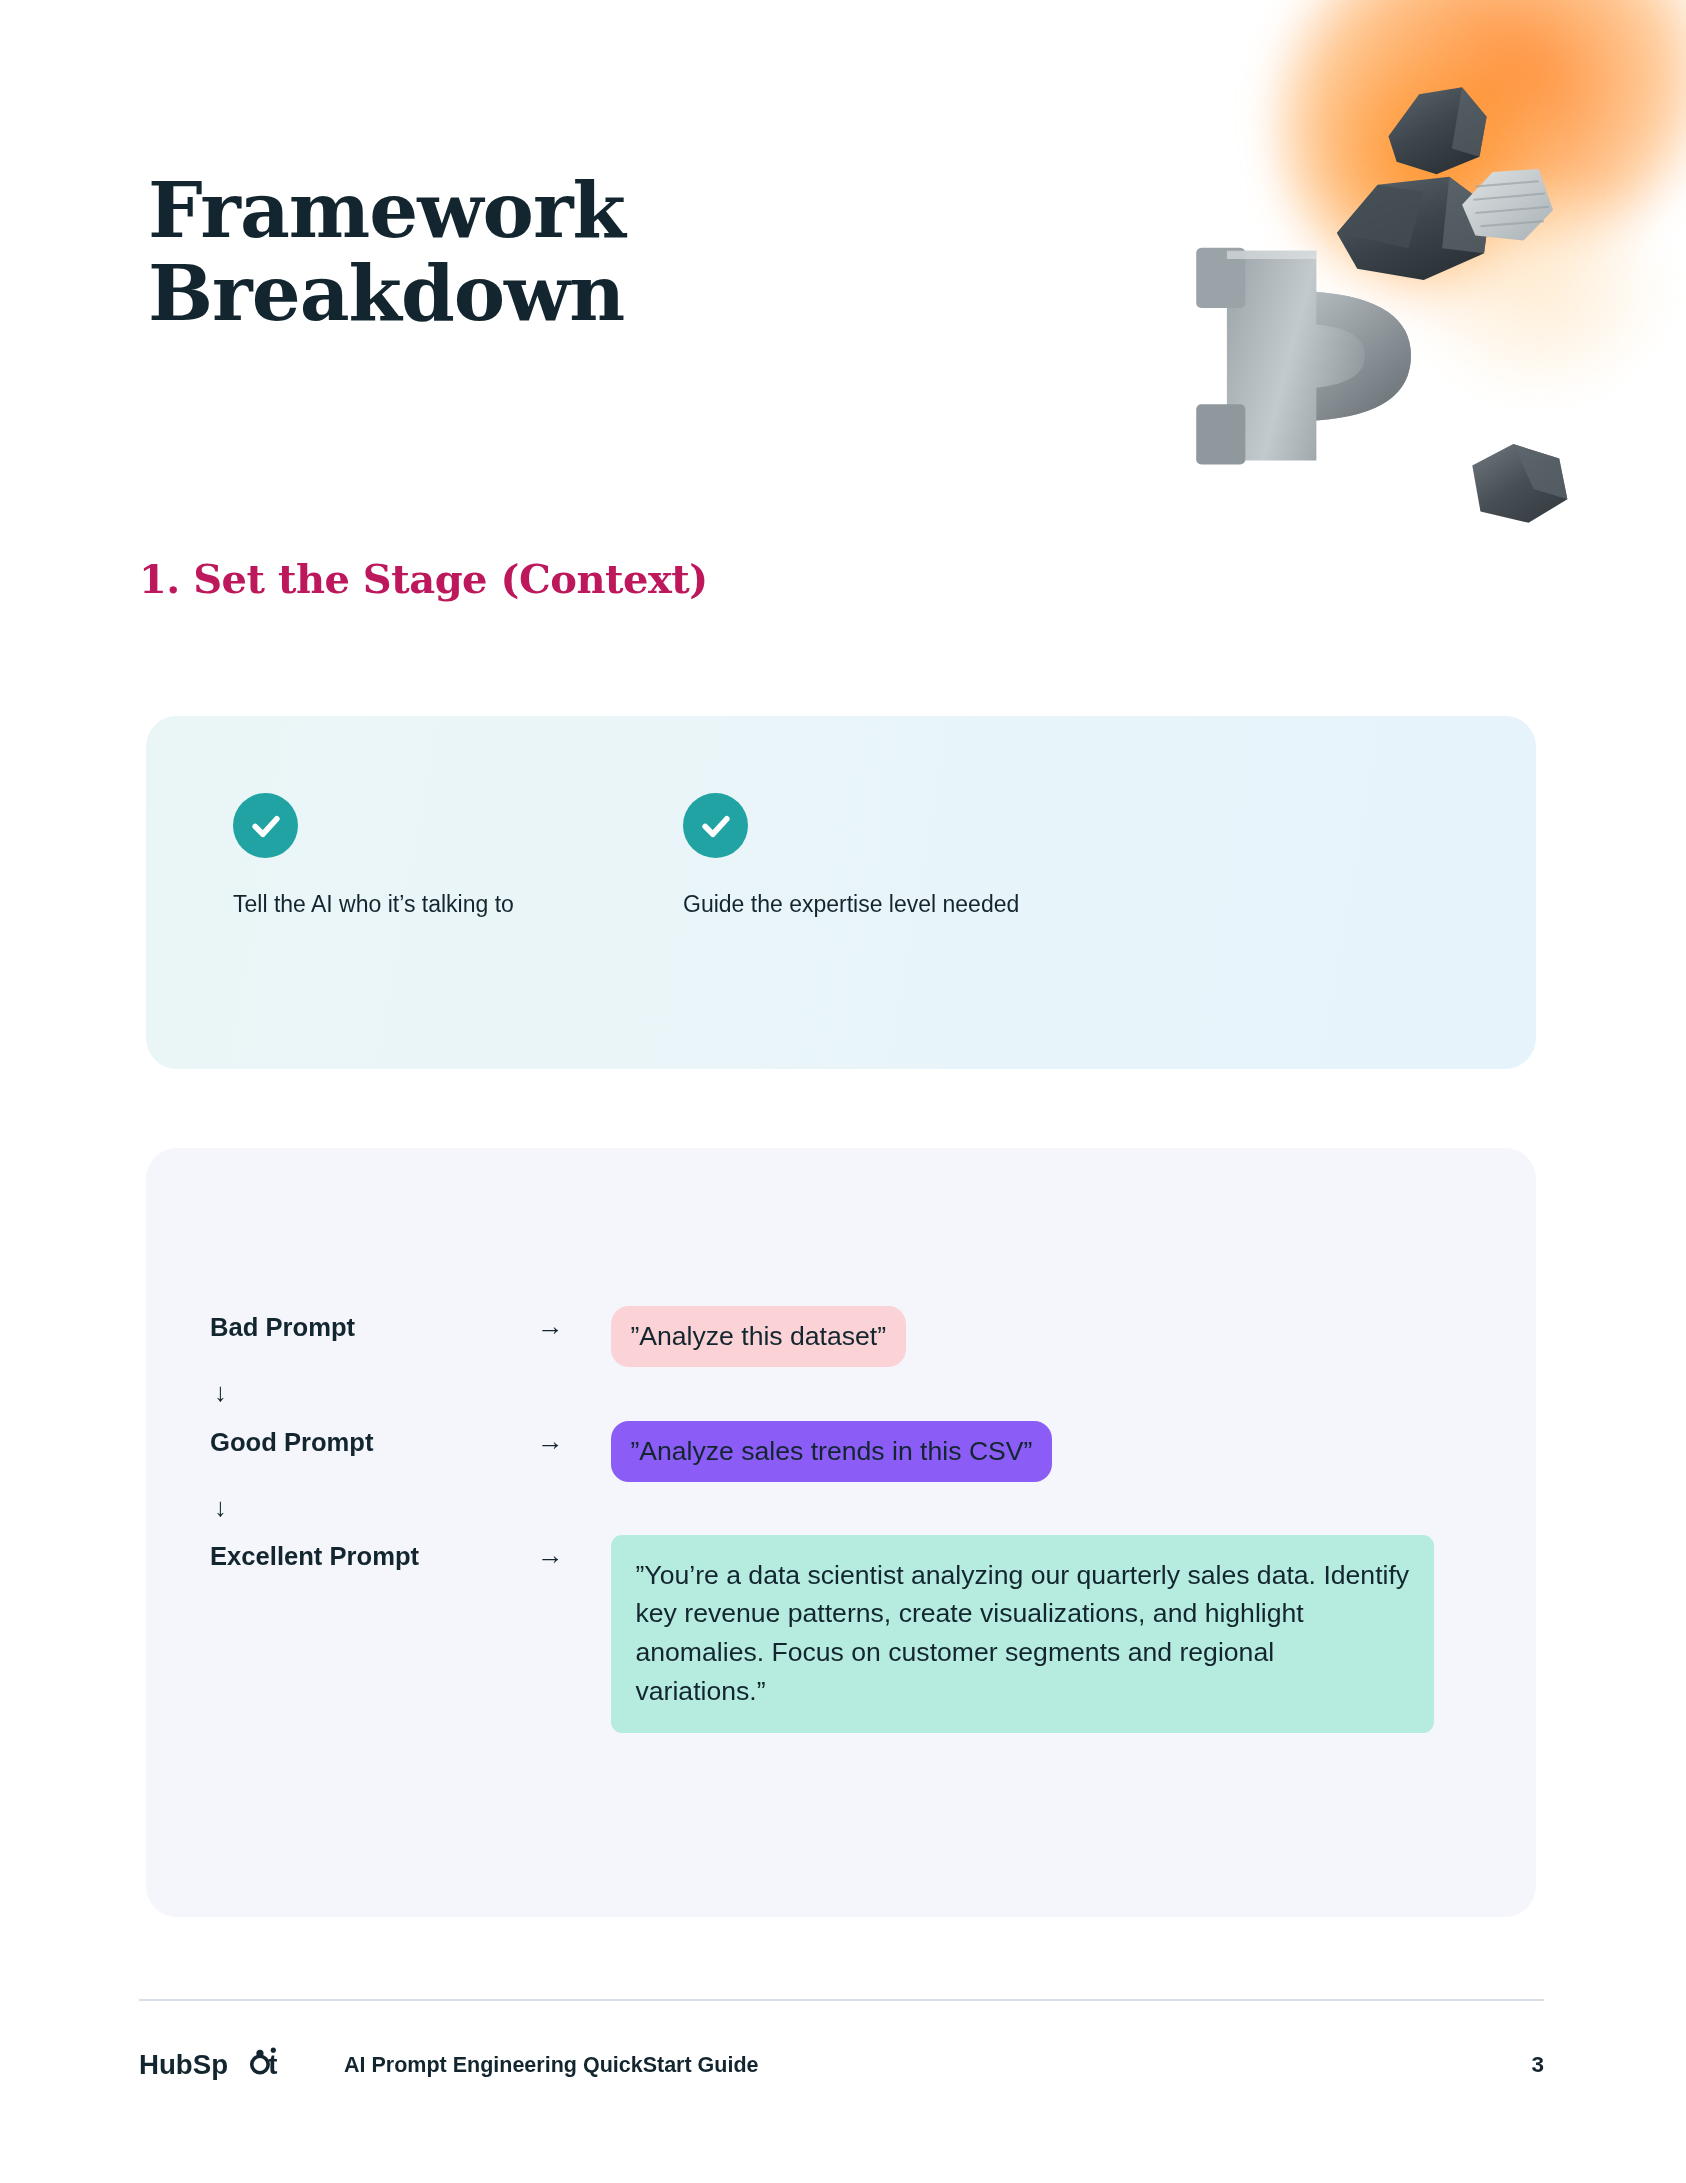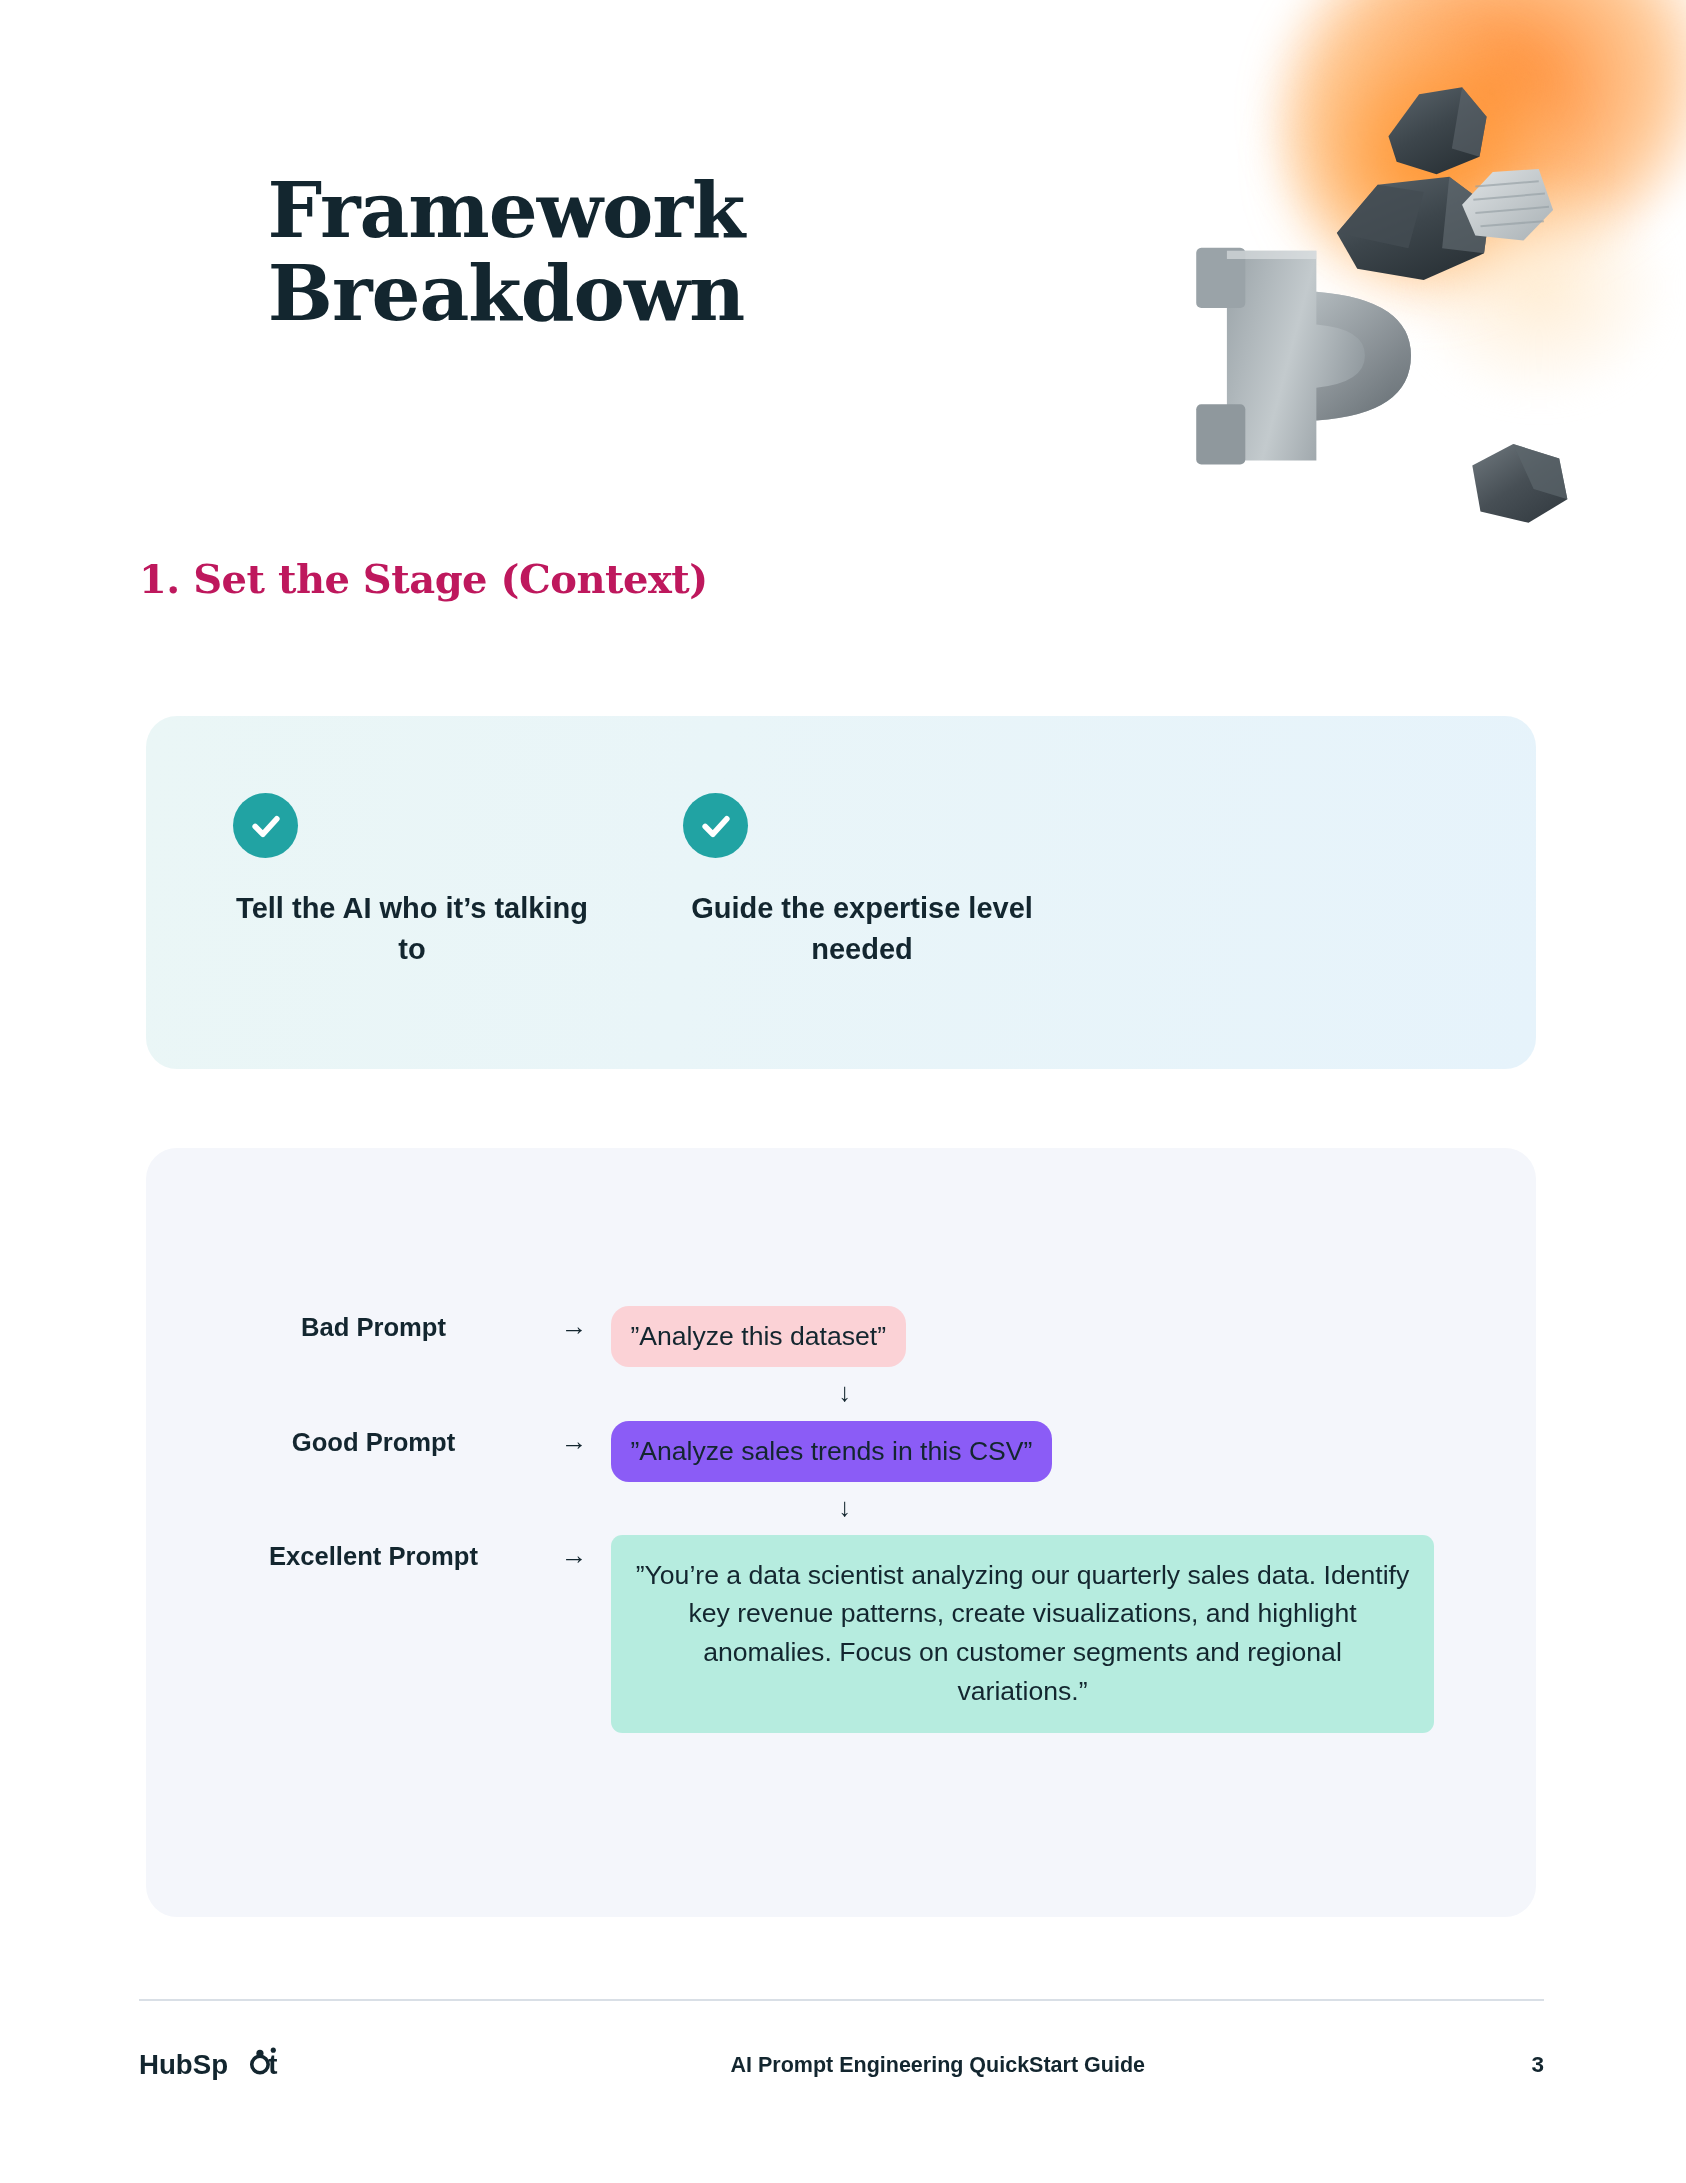--- a/index.html
+++ b/index.html
@@ -65,21 +65,20 @@
     height: 491px;
     pointer-events: none;
   }
 
   
   .page {
     position: absolute;
     inset: 0;
     padding: 0 143px;
     box-sizing: border-box;
-    text-align: center;
   }
 
   h1.title {
     font-family: "DejaVu Serif", serif;
     font-weight: 700;
     font-size: 77px;
     line-height: 1.08;
     letter-spacing: -1px;
     color: #13262f;
     margin: 0;
@@ -123,24 +122,24 @@
     height: 65px;
     border-radius: 50%;
     background: #21a3a3;
     display: flex;
     align-items: center;
     justify-content: center;
     margin-bottom: 30px;
   }
   .check-badge svg { display: block; }
   .check-text {
-    font-size: 29px;
+    font-size: 23px;
     line-height: 1.42;
     color: #13262f;
-    font-weight: 700;
+    font-weight: 400;
     width: 358px;
   }
 
   
   .prompt-card {
     position: absolute;
     top: 1148px;
     left: 146px;
     width: 1390px;
     height: 769px;

